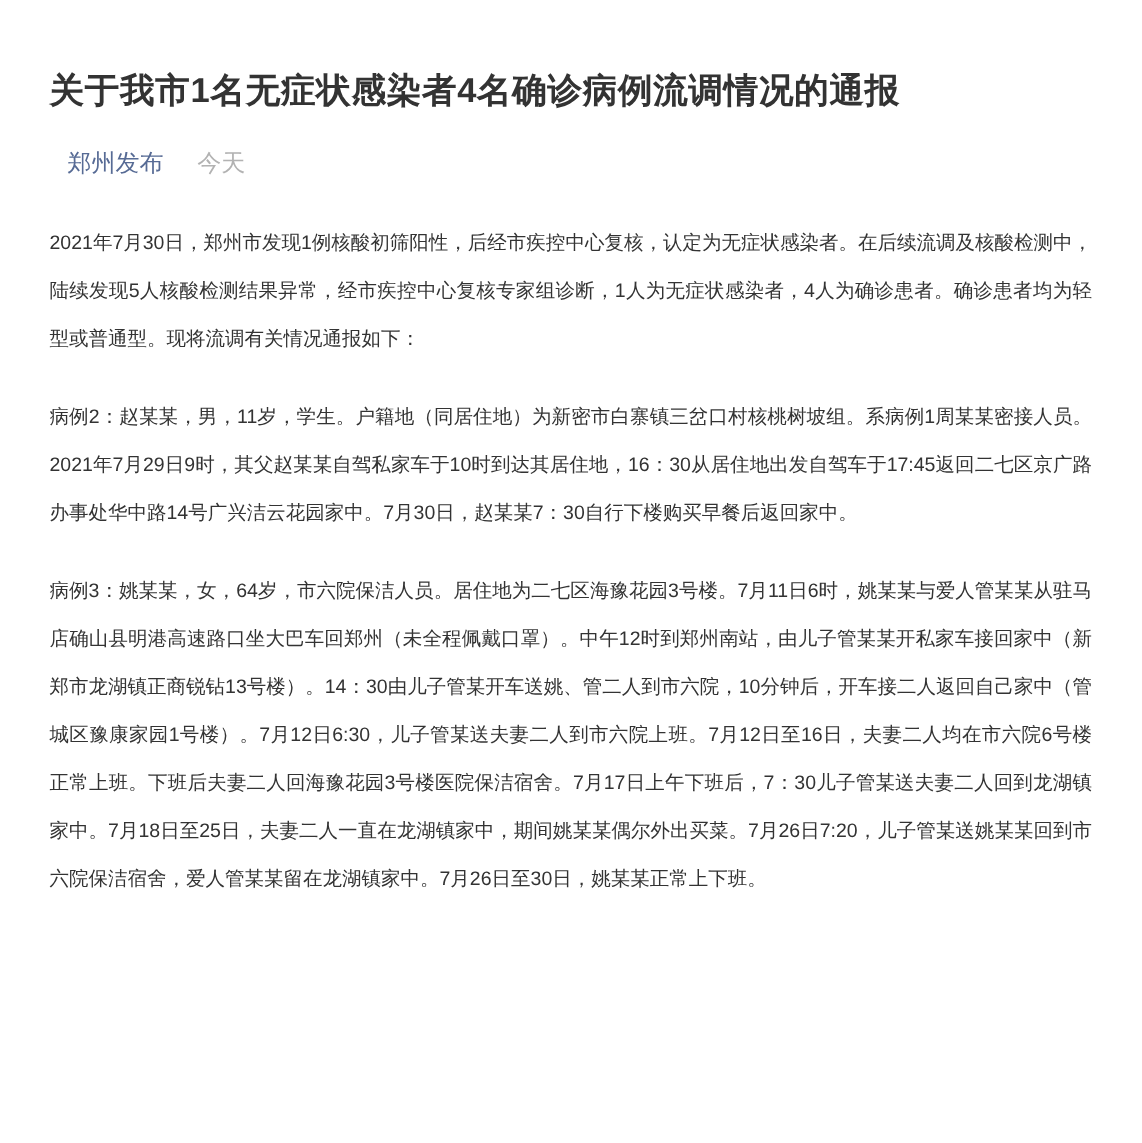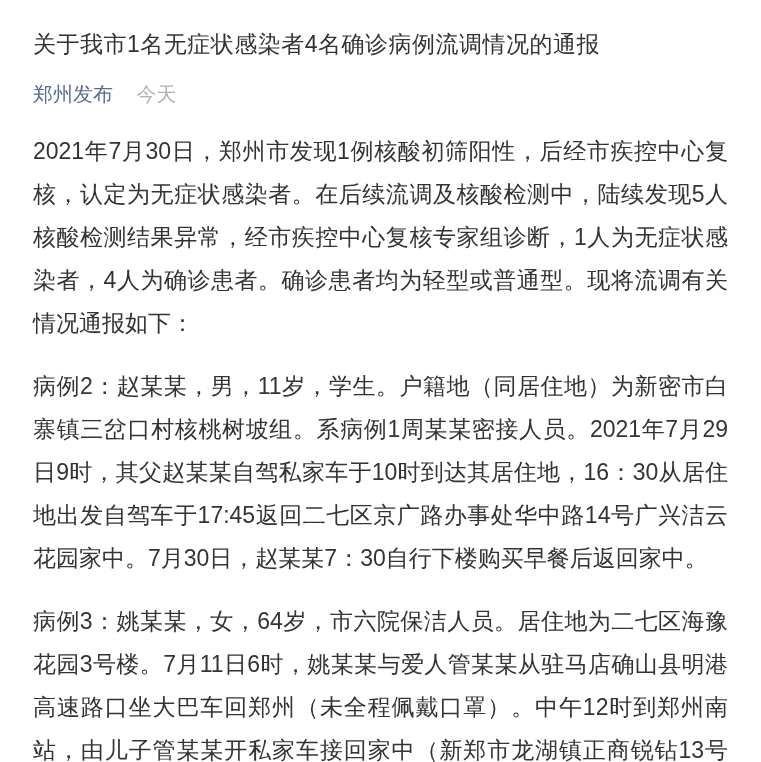--- a/index.html
+++ b/index.html
@@ -11,44 +11,44 @@
     width: 761px;
     height: 762px;
     overflow: hidden;
     font-family: "Liberation Sans", "DejaVu Sans", sans-serif;
   }
   .article {
     padding: 28px 33px 0 33px;
     box-sizing: border-box;
   }
   .title {
-    margin: 0 0 24px 0;
+    margin: 16px 0 24px 0;
     font-size: 23px;
     line-height: 32px;
-    font-weight: 400;
+    font-weight: 700;
     color: var(--title-color, #333333);
     letter-spacing: 0.5px;
   }
   .byline {
-    margin: 0 0 26px 0;
-    font-size: 20px;
+    margin: 0 0 26px 12px;
+    font-size: 16px;
     line-height: 20px;
   }
   .byline .source {
     color: var(--accent-color, #576b95);
     margin-right: 18px;
     cursor: pointer;
   }
   .byline .time {
     color: var(--muted-color, #b2b2b2);
   }
   .para {
     margin: 0 0 20px 0;
-    font-size: 23px;
-    line-height: 43px;
+    font-size: 13px;
+    line-height: 32px;
     color: var(--body-color, #333333);
     text-align: justify;
     word-break: break-all;
   }
   .para .label {
     font-weight: 400;
   }
 </style>
 </head>
 <body>

